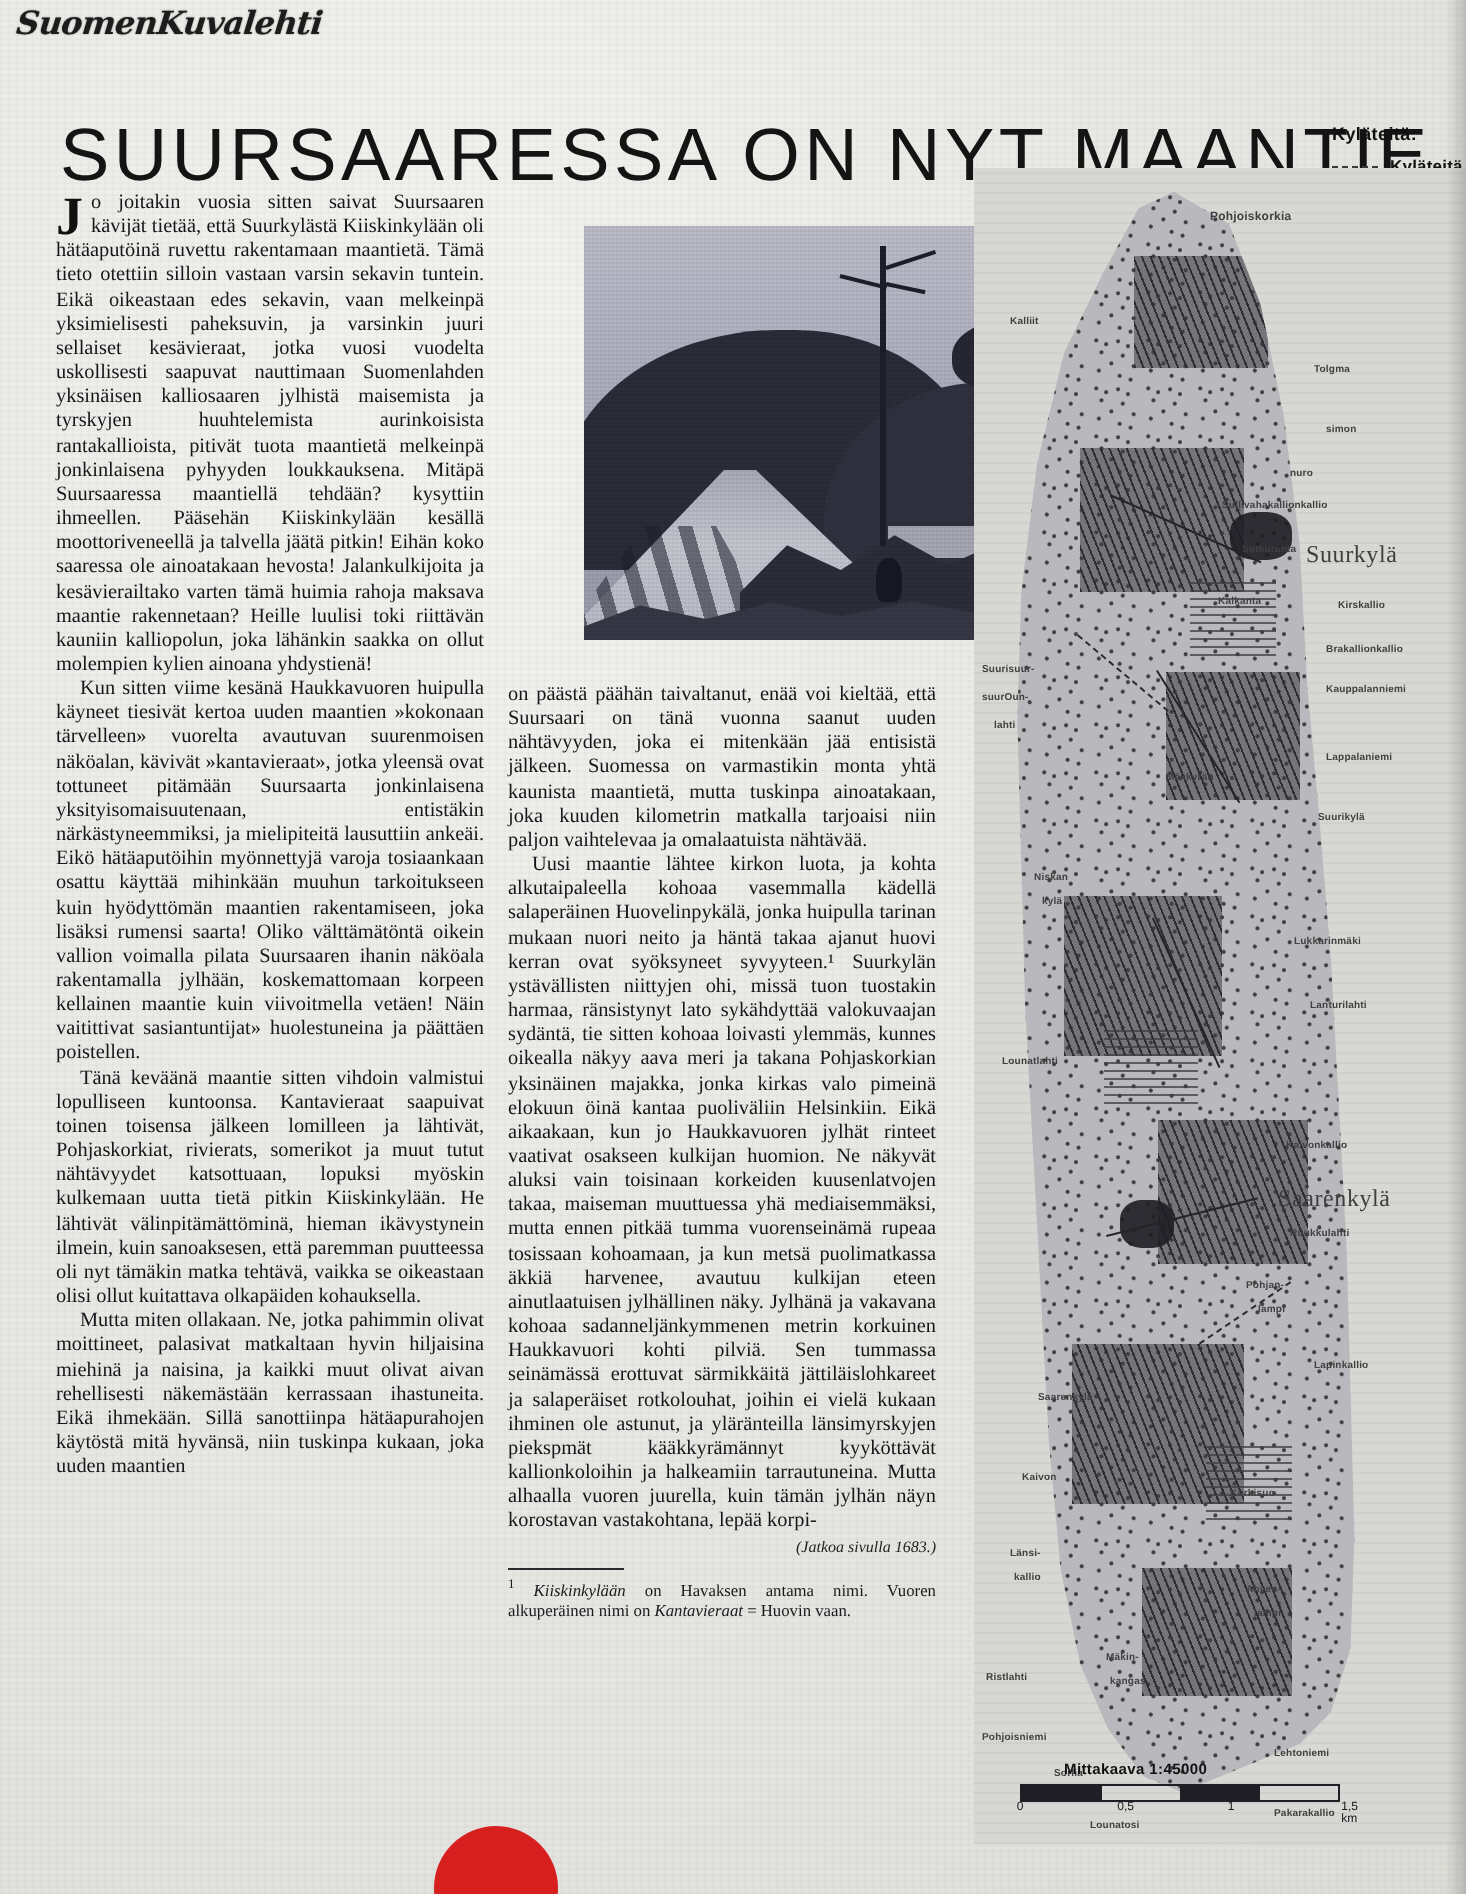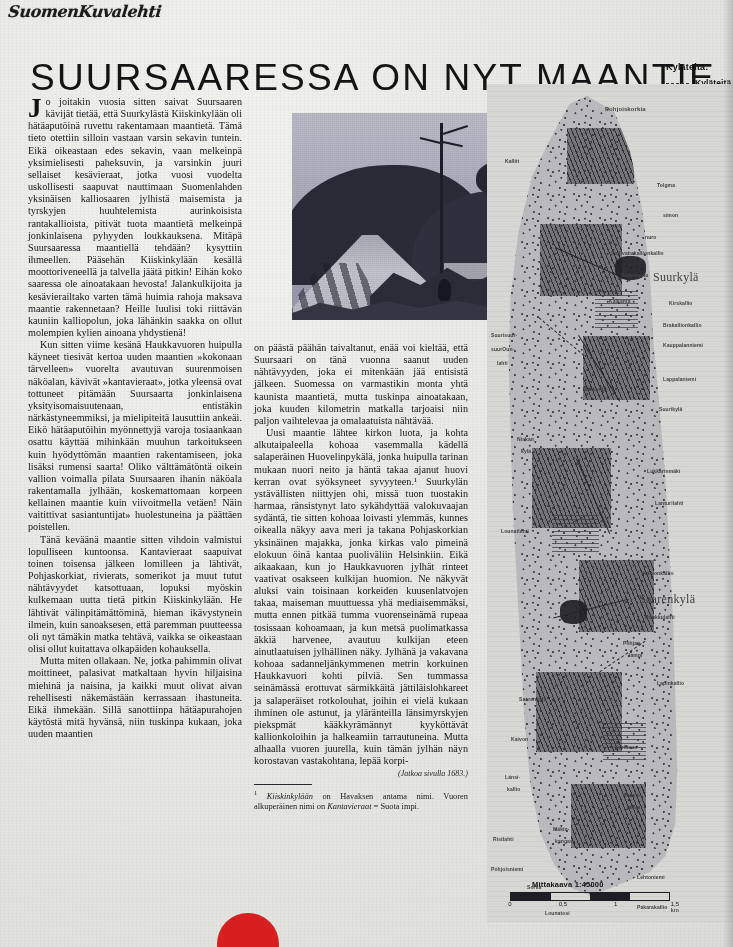--- a/index.html
+++ b/index.html
@@ -321,21 +321,21 @@
     <p>Mutta miten ollakaan. Ne, jotka pahimmin olivat moittineet, palasivat matkaltaan hyvin hiljaisina miehinä ja naisina, ja kaikki muut olivat aivan rehellisesti näkemästään kerrassaan ihastuneita. Eikä ihmekään. Sillä sanottiinpa hätäapurahojen käytöstä mitä hyvänsä, niin tuskinpa kukaan, joka uuden maantien</p>
   </div>
 
   <div class="col col2">
     <p class="first">on päästä päähän taivaltanut, enää voi kieltää, että Suursaari on tänä vuonna saanut uuden nähtävyyden, joka ei mitenkään jää entisistä jälkeen. Suomessa on varmastikin monta yhtä kaunista maantietä, mutta tuskinpa ainoatakaan, joka kuuden kilometrin matkalla tarjoaisi niin paljon vaihtelevaa ja omalaatuista nähtävää.</p>
     <p>Uusi maantie lähtee kirkon luota, ja kohta alkutaipaleella kohoaa vasemmalla kädellä salaperäinen Huovelinpykälä, jonka huipulla tarinan mukaan nuori neito ja häntä takaa ajanut huovi kerran ovat syöksyneet syvyyteen.¹ Suurkylän ystävällisten niittyjen ohi, missä tuon tuostakin harmaa, ränsistynyt lato sykähdyttää valokuvaajan sydäntä, tie sitten kohoaa loivasti ylemmäs, kunnes oikealla näkyy aava meri ja takana Pohjaskorkian yksinäinen majakka, jonka kirkas valo pimeinä elokuun öinä kantaa puoliväliin Helsinkiin. Eikä aikaakaan, kun jo Haukkavuoren jylhät rinteet vaativat osakseen kulkijan huomion. Ne näkyvät aluksi vain toisinaan korkeiden kuusenlatvojen takaa, maiseman muuttuessa yhä mediaisemmäksi, mutta ennen pitkää tumma vuorenseinämä rupeaa tosissaan kohoamaan, ja kun metsä puolimatkassa äkkiä harvenee, avautuu kulkijan eteen ainutlaatuisen jylhällinen näky. Jylhänä ja vakavana kohoaa sadanneljänkymmenen metrin korkuinen Haukkavuori kohti pilviä. Sen tummassa seinämässä erottuvat särmikkäitä jättiläislohkareet ja salaperäiset rotkolouhat, joihin ei vielä kukaan ihminen ole astunut, ja yläränteilla länsimyrskyjen piekspmät kääkkyrämännyt kyyköttävät kallionkoloihin ja halkeamiin tarrautuneina. Mutta alhaalla vuoren juurella, kuin tämän jylhän näyn korostavan vastakohtana, lepää korpi-</p>
     <div class="contin">(Jatkoa sivulla 1683.)</div>
     <div class="fn-rule"></div>
     <div class="footnote">
       <span class="fn-sup">1</span>
-      <i>Kiiskinkylään</i><span> on Havaksen antama nimi. Vuoren alkuperäinen nimi on </span><i>Kantavieraat</i><span> = Suota impi.</span>
+      <i>Kiiskinkylään</i><span> on Havaksen antama nimi. Vuoren alkuperäinen nimi on </span><i>Kantavieraat</i><span> = Huovin vaan.</span>
     </div>
   </div>
 
   <div class="pageno-wrap">
     <div class="pageno">1204</div>
     <div class="red-dot"></div>
   </div>
 
   <div class="edge-shadow"></div>
 </div>

